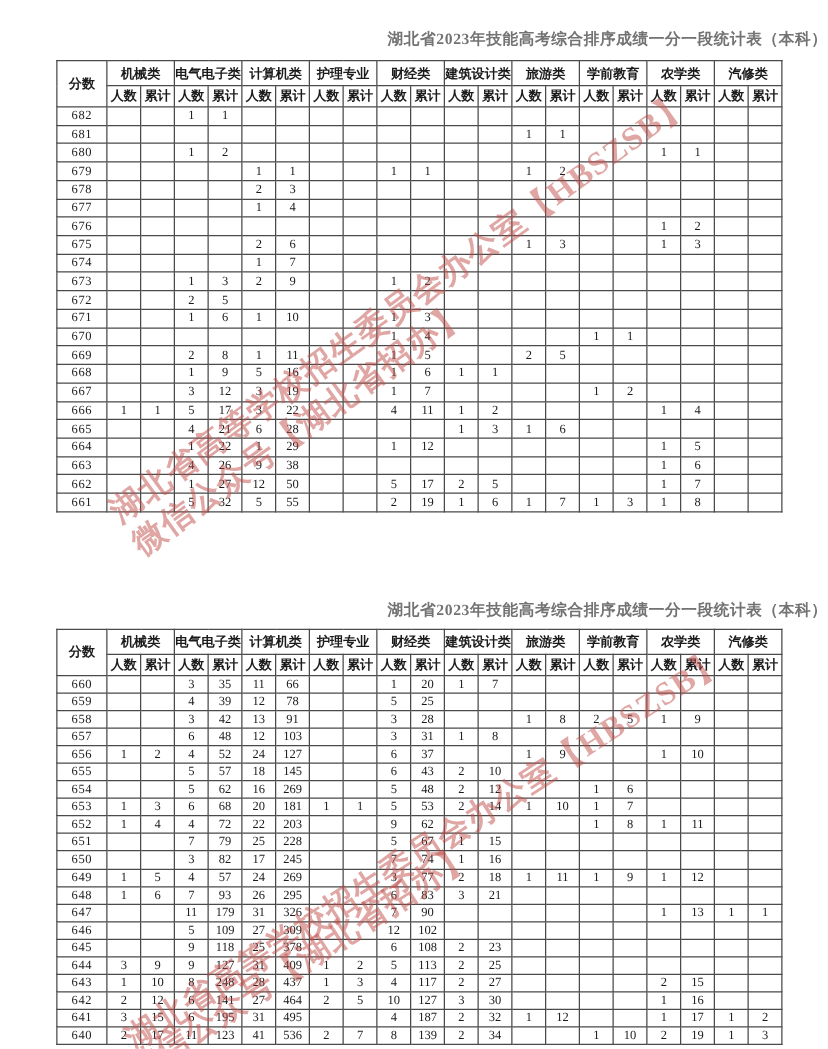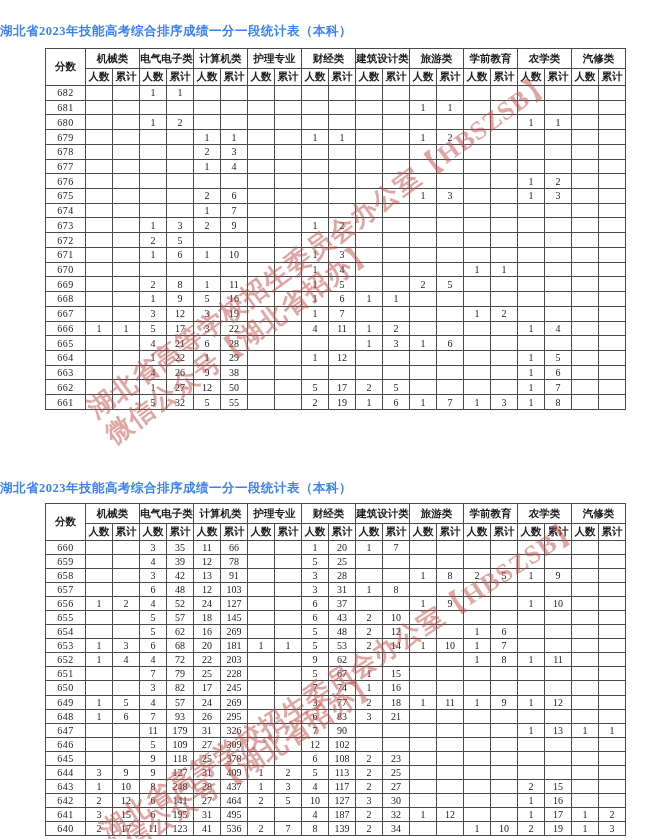--- a/index.html
+++ b/index.html
@@ -7,22 +7,22 @@
     width:662px; height:839px;
     background:#ffffff;
     font-family:"Liberation Serif", serif;
     position:relative;
     overflow:hidden;
   }
   .page { position:absolute; inset:0; background:#ffffff; }
 
   .tbl-title {
     position:absolute; left:0; width:662px;
-    text-align:left; font-weight:bold;
-    font-size:12.5px; color:#3b82f6;
+    text-align:right; font-weight:bold;
+    font-size:12.5px; color:#737373;
     letter-spacing:0.5px;
   }
   .t1 { top:23px; }
   .t2 { top:480px; }
 
   table.score-table {
     position:absolute; left:45px;
     border-collapse:collapse; table-layout:fixed;
     background:transparent;
     border:1.6px solid #2d2d2d;

